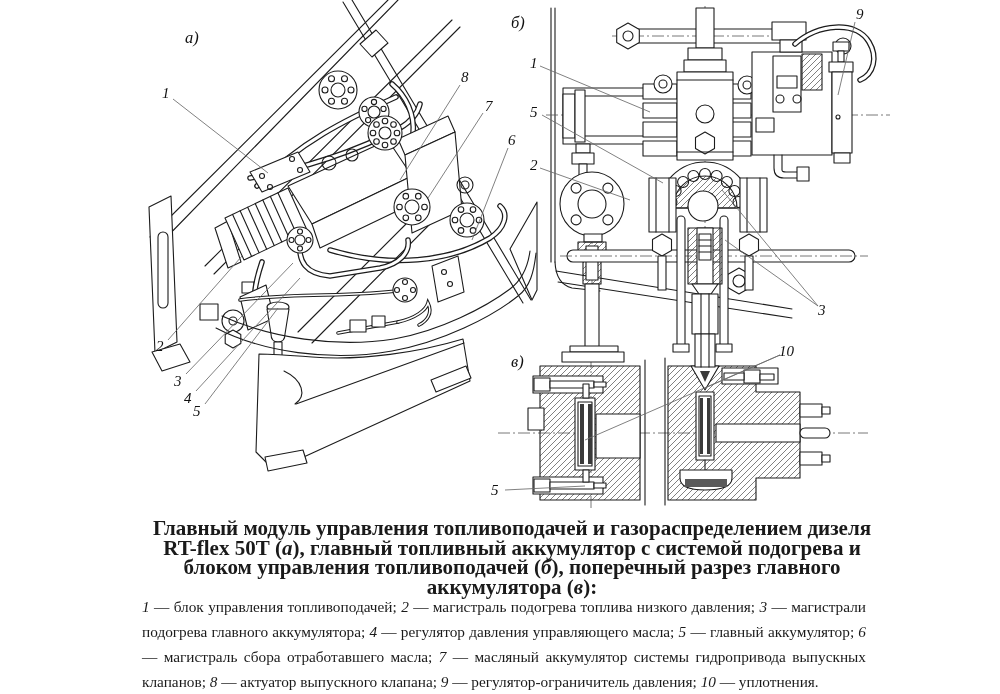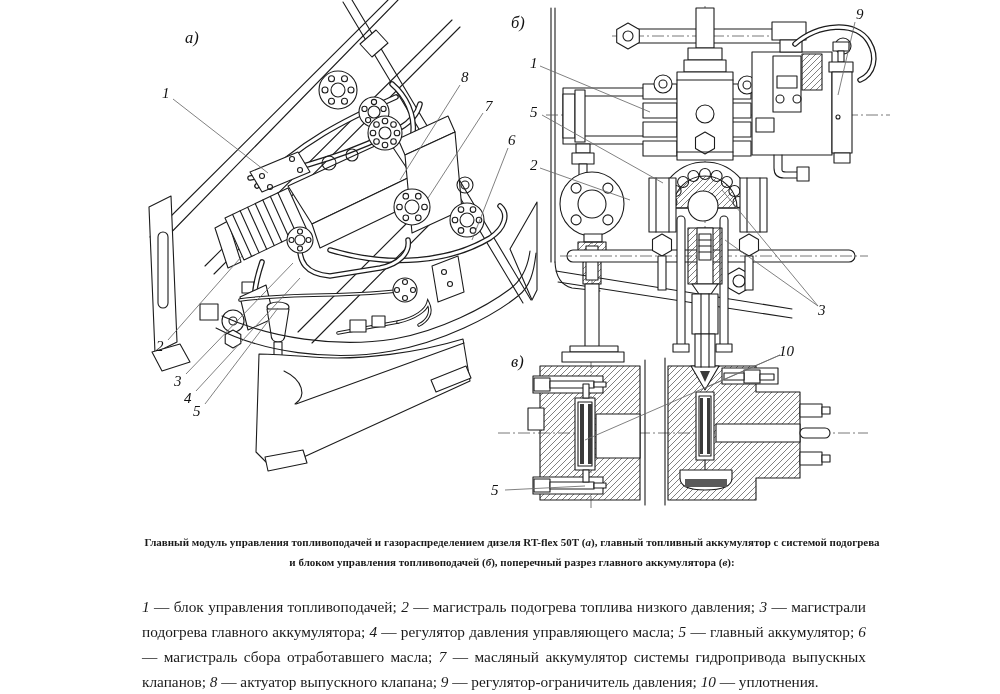--- a/index.html
+++ b/index.html
@@ -13,21 +13,21 @@
   .pipe{stroke:#1c1c1c;stroke-width:5.6;fill:none;stroke-linecap:round;}
   .pipeI{stroke:#ffffff;stroke-width:3.1;fill:none;stroke-linecap:round;}
   .pipeS{stroke:#1c1c1c;stroke-width:3.6;fill:none;stroke-linecap:round;}
   .pipeSI{stroke:#ffffff;stroke-width:1.6;fill:none;stroke-linecap:round;}
   .cl{stroke:#555;stroke-width:0.8;fill:none;stroke-dasharray:12 3 2 3;}
   .ld{stroke:#6a6a6a;stroke-width:0.85;fill:none;}
   .co{font:italic 15px "Liberation Serif", serif;fill:#111;}
   .cov{font:italic 16.5px "Liberation Serif", serif;fill:#111;}
   #caption{position:absolute;left:142px;top:518px;width:740px;text-align:center;}
   #fig-number{font-weight:bold;font-size:16px;line-height:18px;}
-  #fig-title{font-weight:bold;font-size:11px;line-height:19.5px;margin-top:15px;text-align:center;}
+  #fig-title{font-weight:bold;font-size:21px;line-height:19.5px;margin-top:1px;text-align:center;}
   .cap-it{font-style:italic;}
   #legend{position:absolute;left:142px;top:594px;width:724px;font-size:15.3px;
           line-height:25px;text-align:justify;}
   .legend-num{font-style:italic;}
 </style>
 </head>
 <body>
 
 <div id="page">
 

